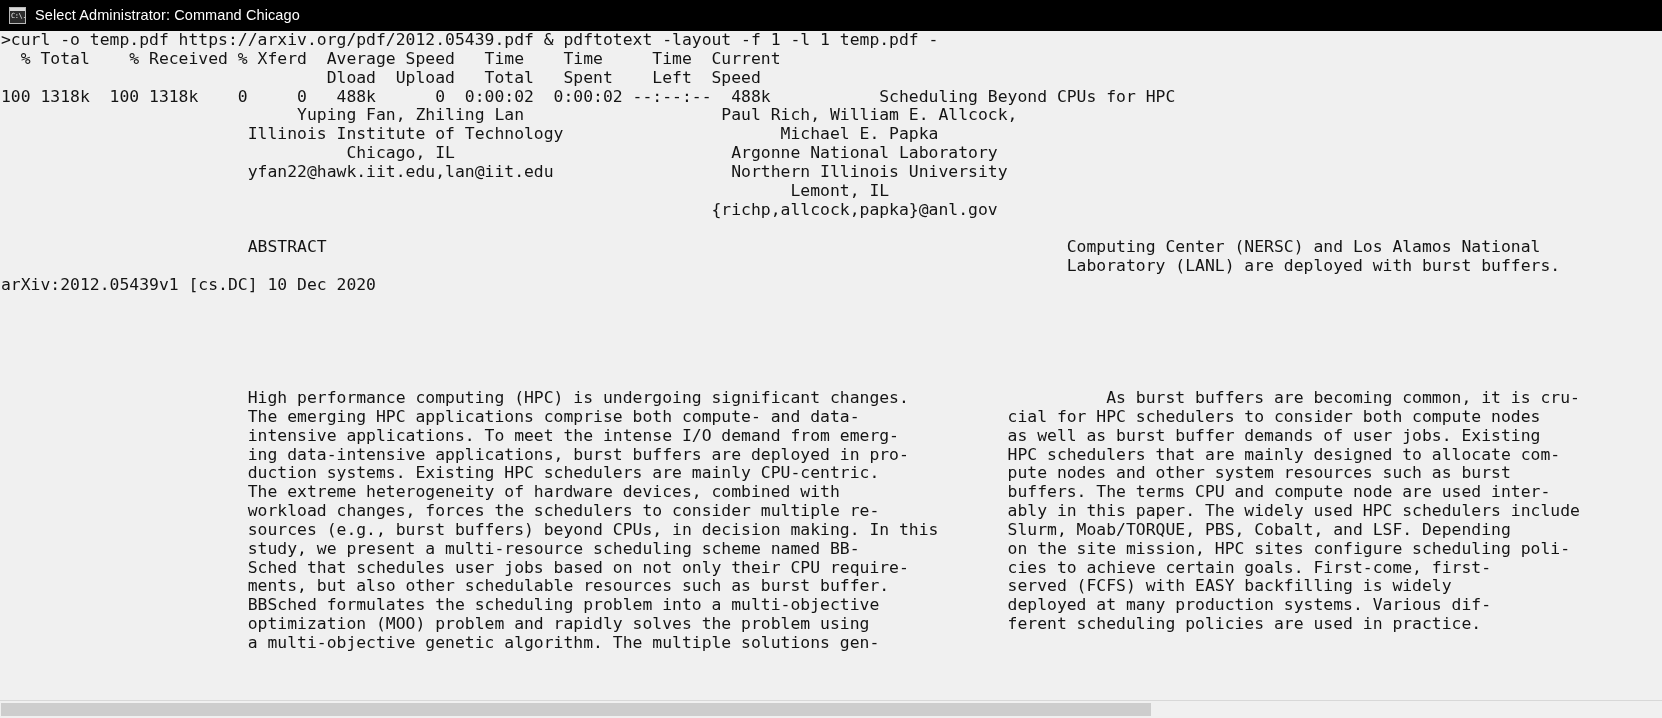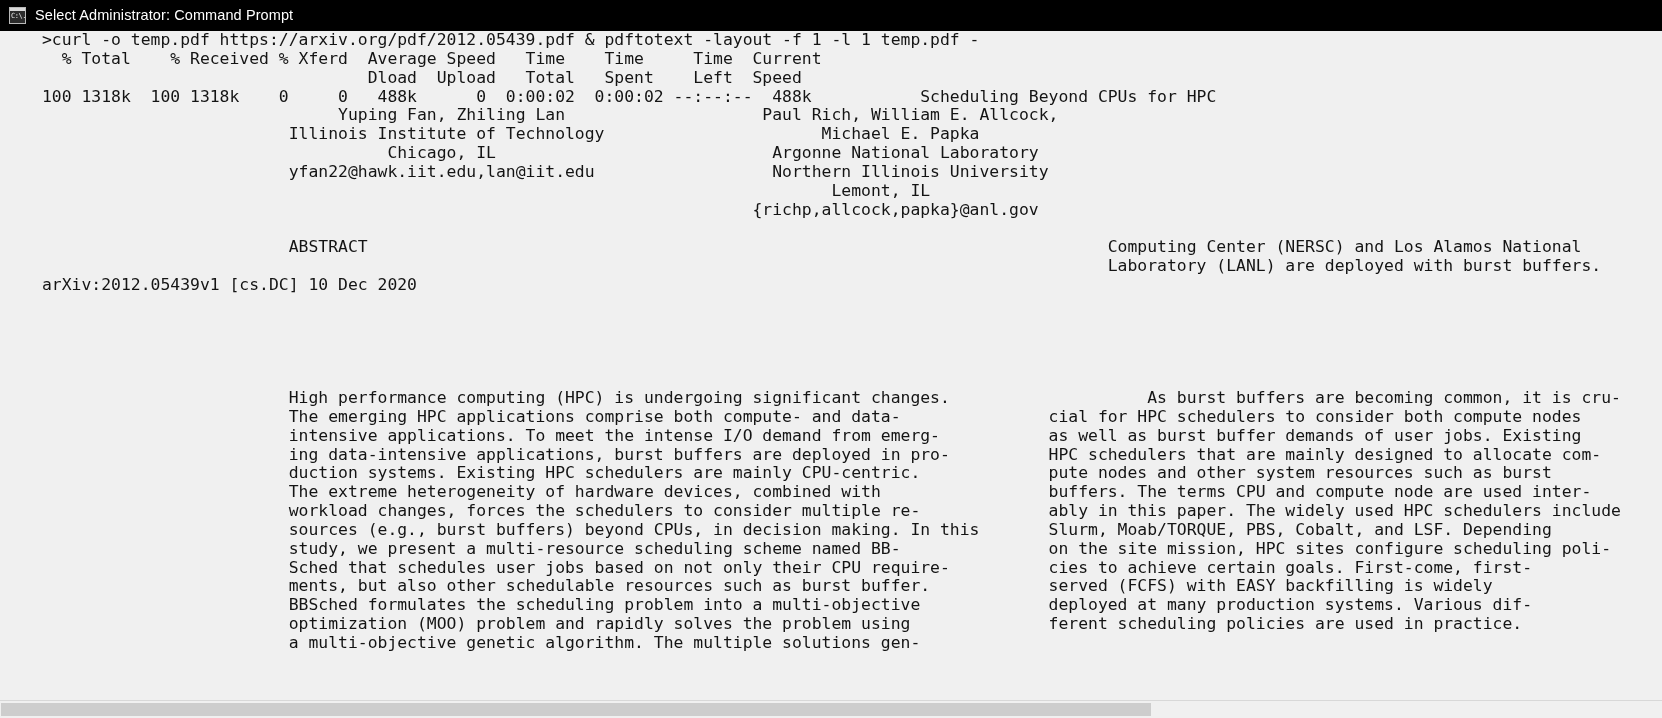--- a/index.html
+++ b/index.html
@@ -75,21 +75,20 @@
   }
 
   
   .console {
     flex: 1 1 auto;
     background: #f0f0f0;
     color: #121212;
     position: relative;
     overflow: hidden;
     padding: 0;
-    margin-left: 41px;
   }
   .console-inner {
     position: absolute;
     left: 0;
     top: 0;
     width: 2400px;   
     padding-left: 1px;
   }
   .line {
     font-family: "DejaVu Sans Mono", monospace;
@@ -122,21 +121,21 @@
 <body>
 
 <div class="window">
 
   <div class="titlebar">
     <span class="title-icon">
       <span class="ico-frame"></span>
       <span class="ico-bar"></span>
       <span class="ico-text">C:\.</span>
     </span>
-    <span class="titlebar-text">Select Administrator: Command Prompt</span>
+    <span class="titlebar-text">Select Administrator: Command Chicago</span>
   </div>
 
   <div class="console">
     <div class="console-inner">
       <div class="line">&gt;curl -o temp.pdf https://arxiv.org/pdf/2012.05439.pdf &amp; pdftotext -layout -f 1 -l 1 temp.pdf -</div>
       <div class="line">  % Total    % Received % Xferd  Average Speed   Time    Time     Time  Current</div>
       <div class="line">                                 Dload  Upload   Total   Spent    Left  Speed</div>
       <div class="line">100 1318k  100 1318k    0     0   488k      0  0:00:02  0:00:02 --:--:--  488k           Scheduling Beyond CPUs for HPC</div>
       <div class="line">                              Yuping Fan, Zhiling Lan                    Paul Rich, William E. Allcock,</div>
       <div class="line">                         Illinois Institute of Technology                      Michael E. Papka</div>

